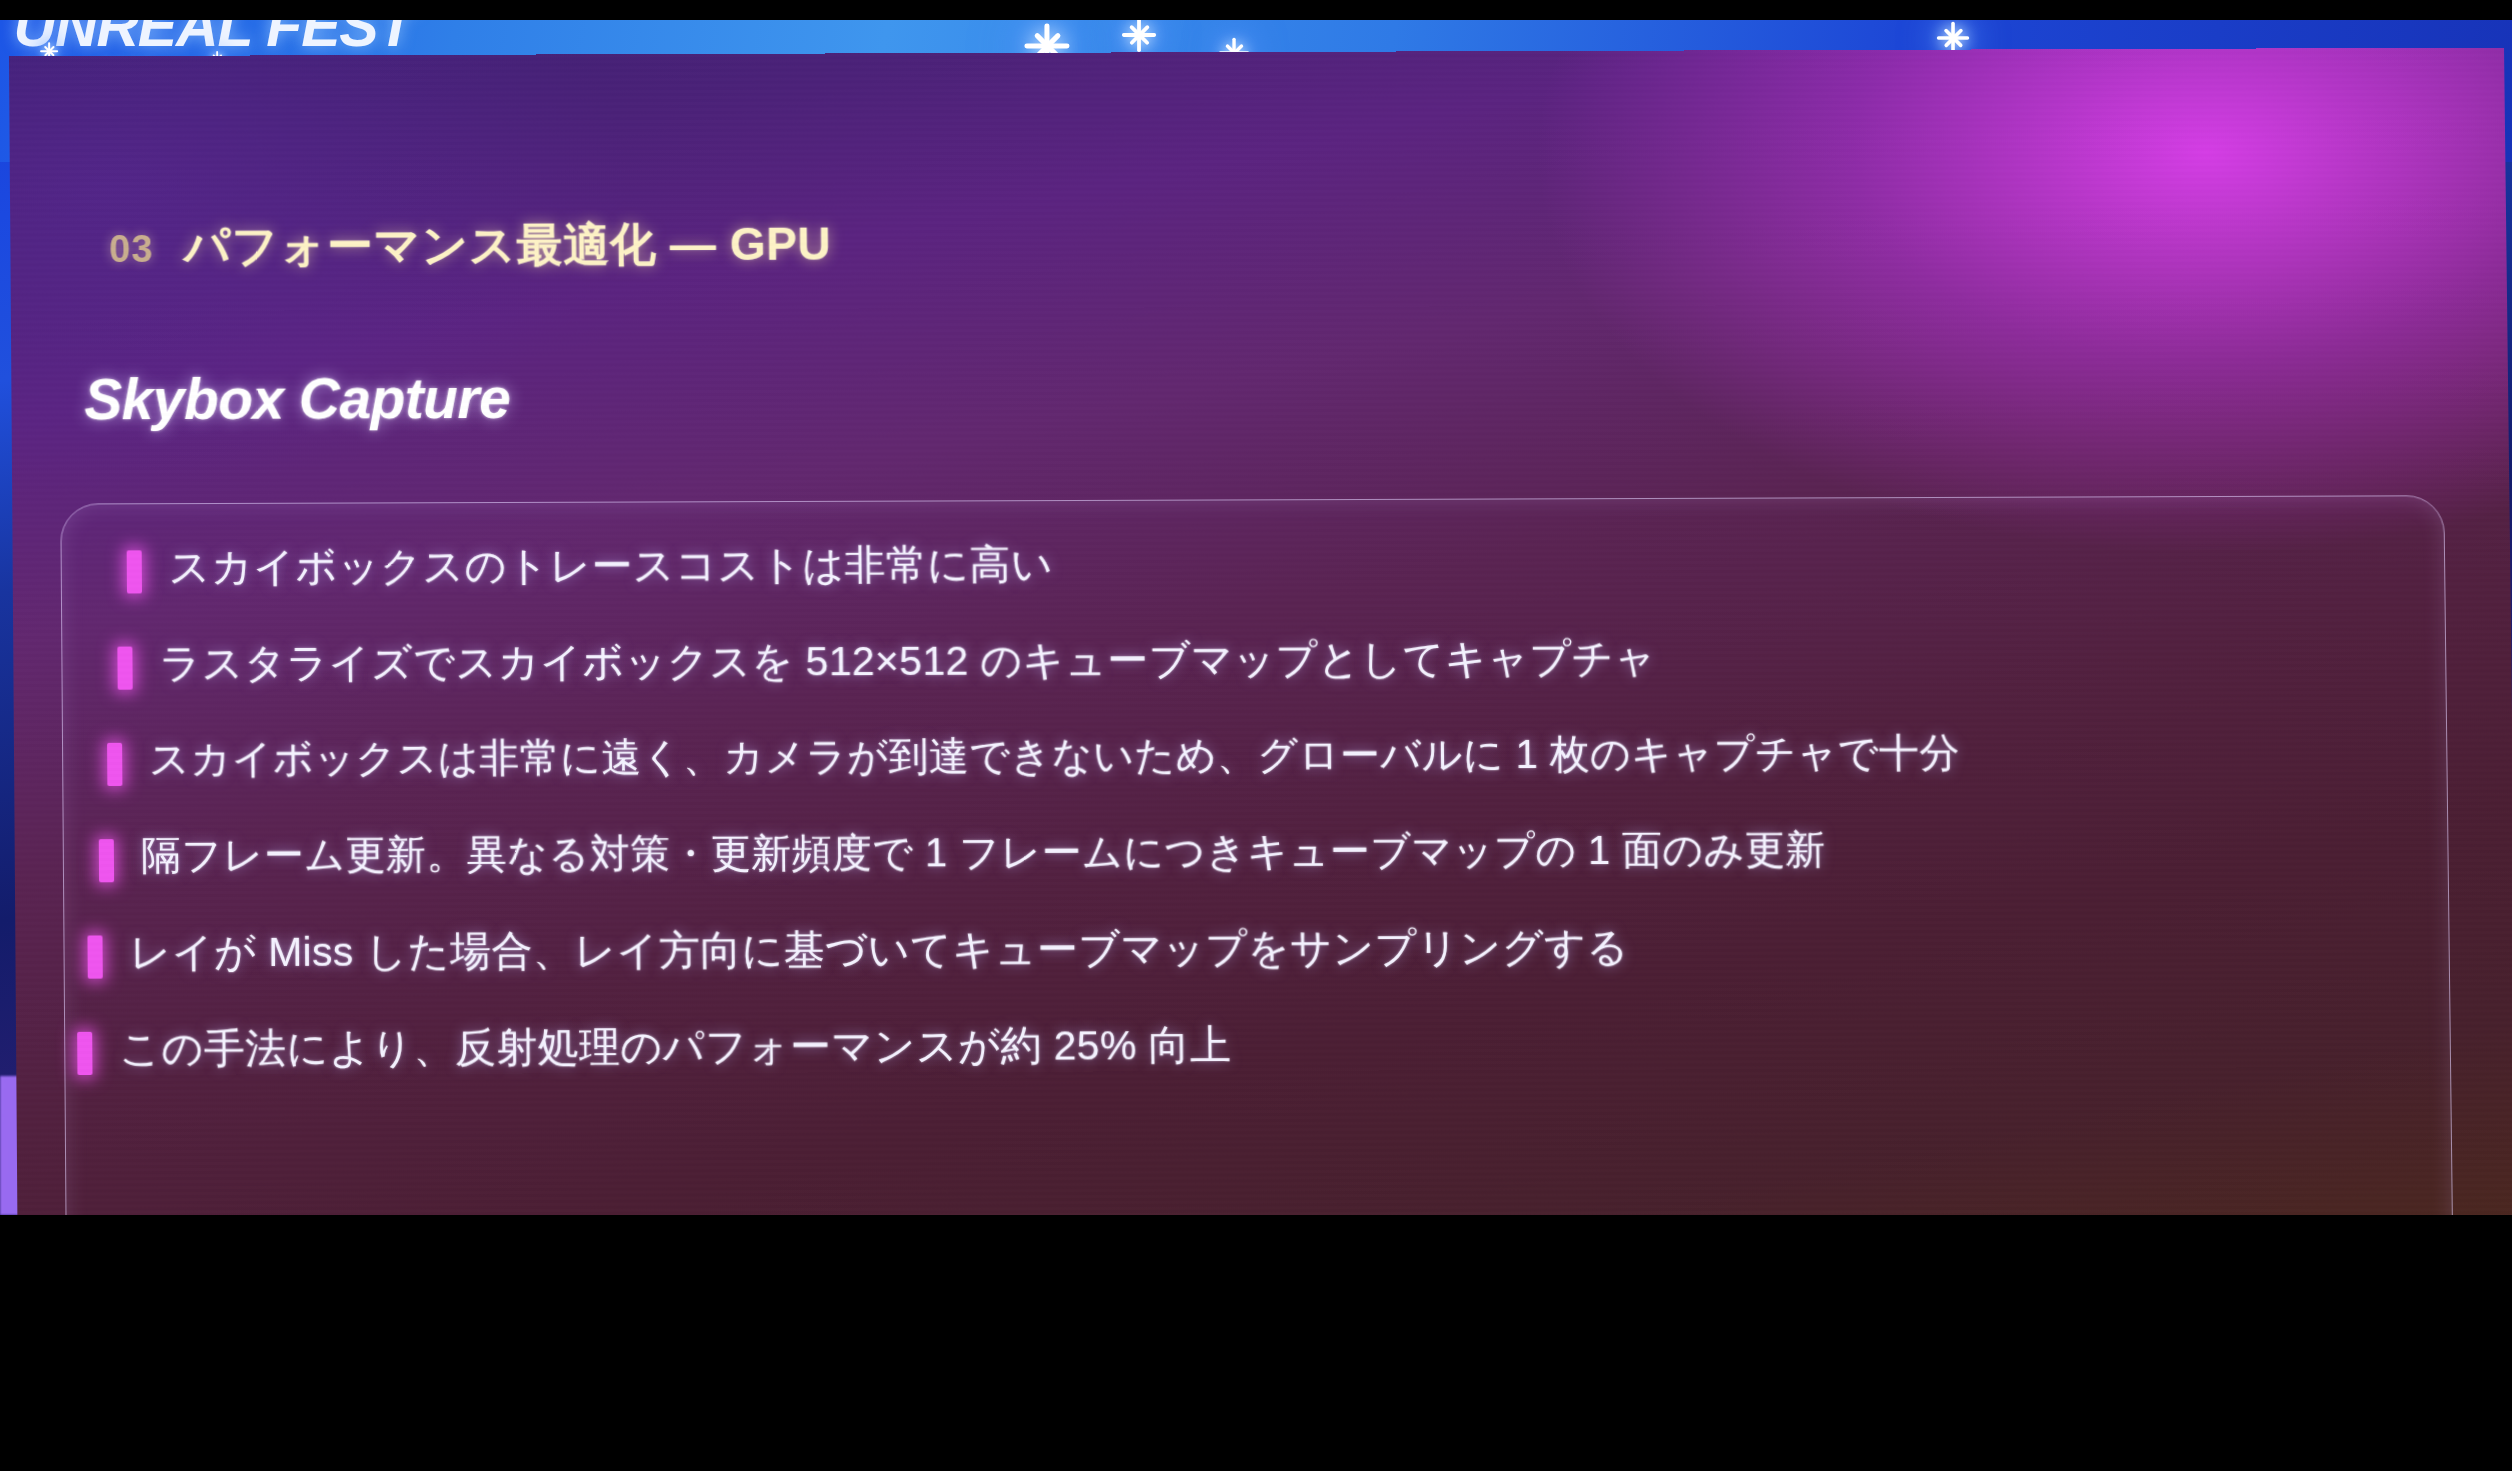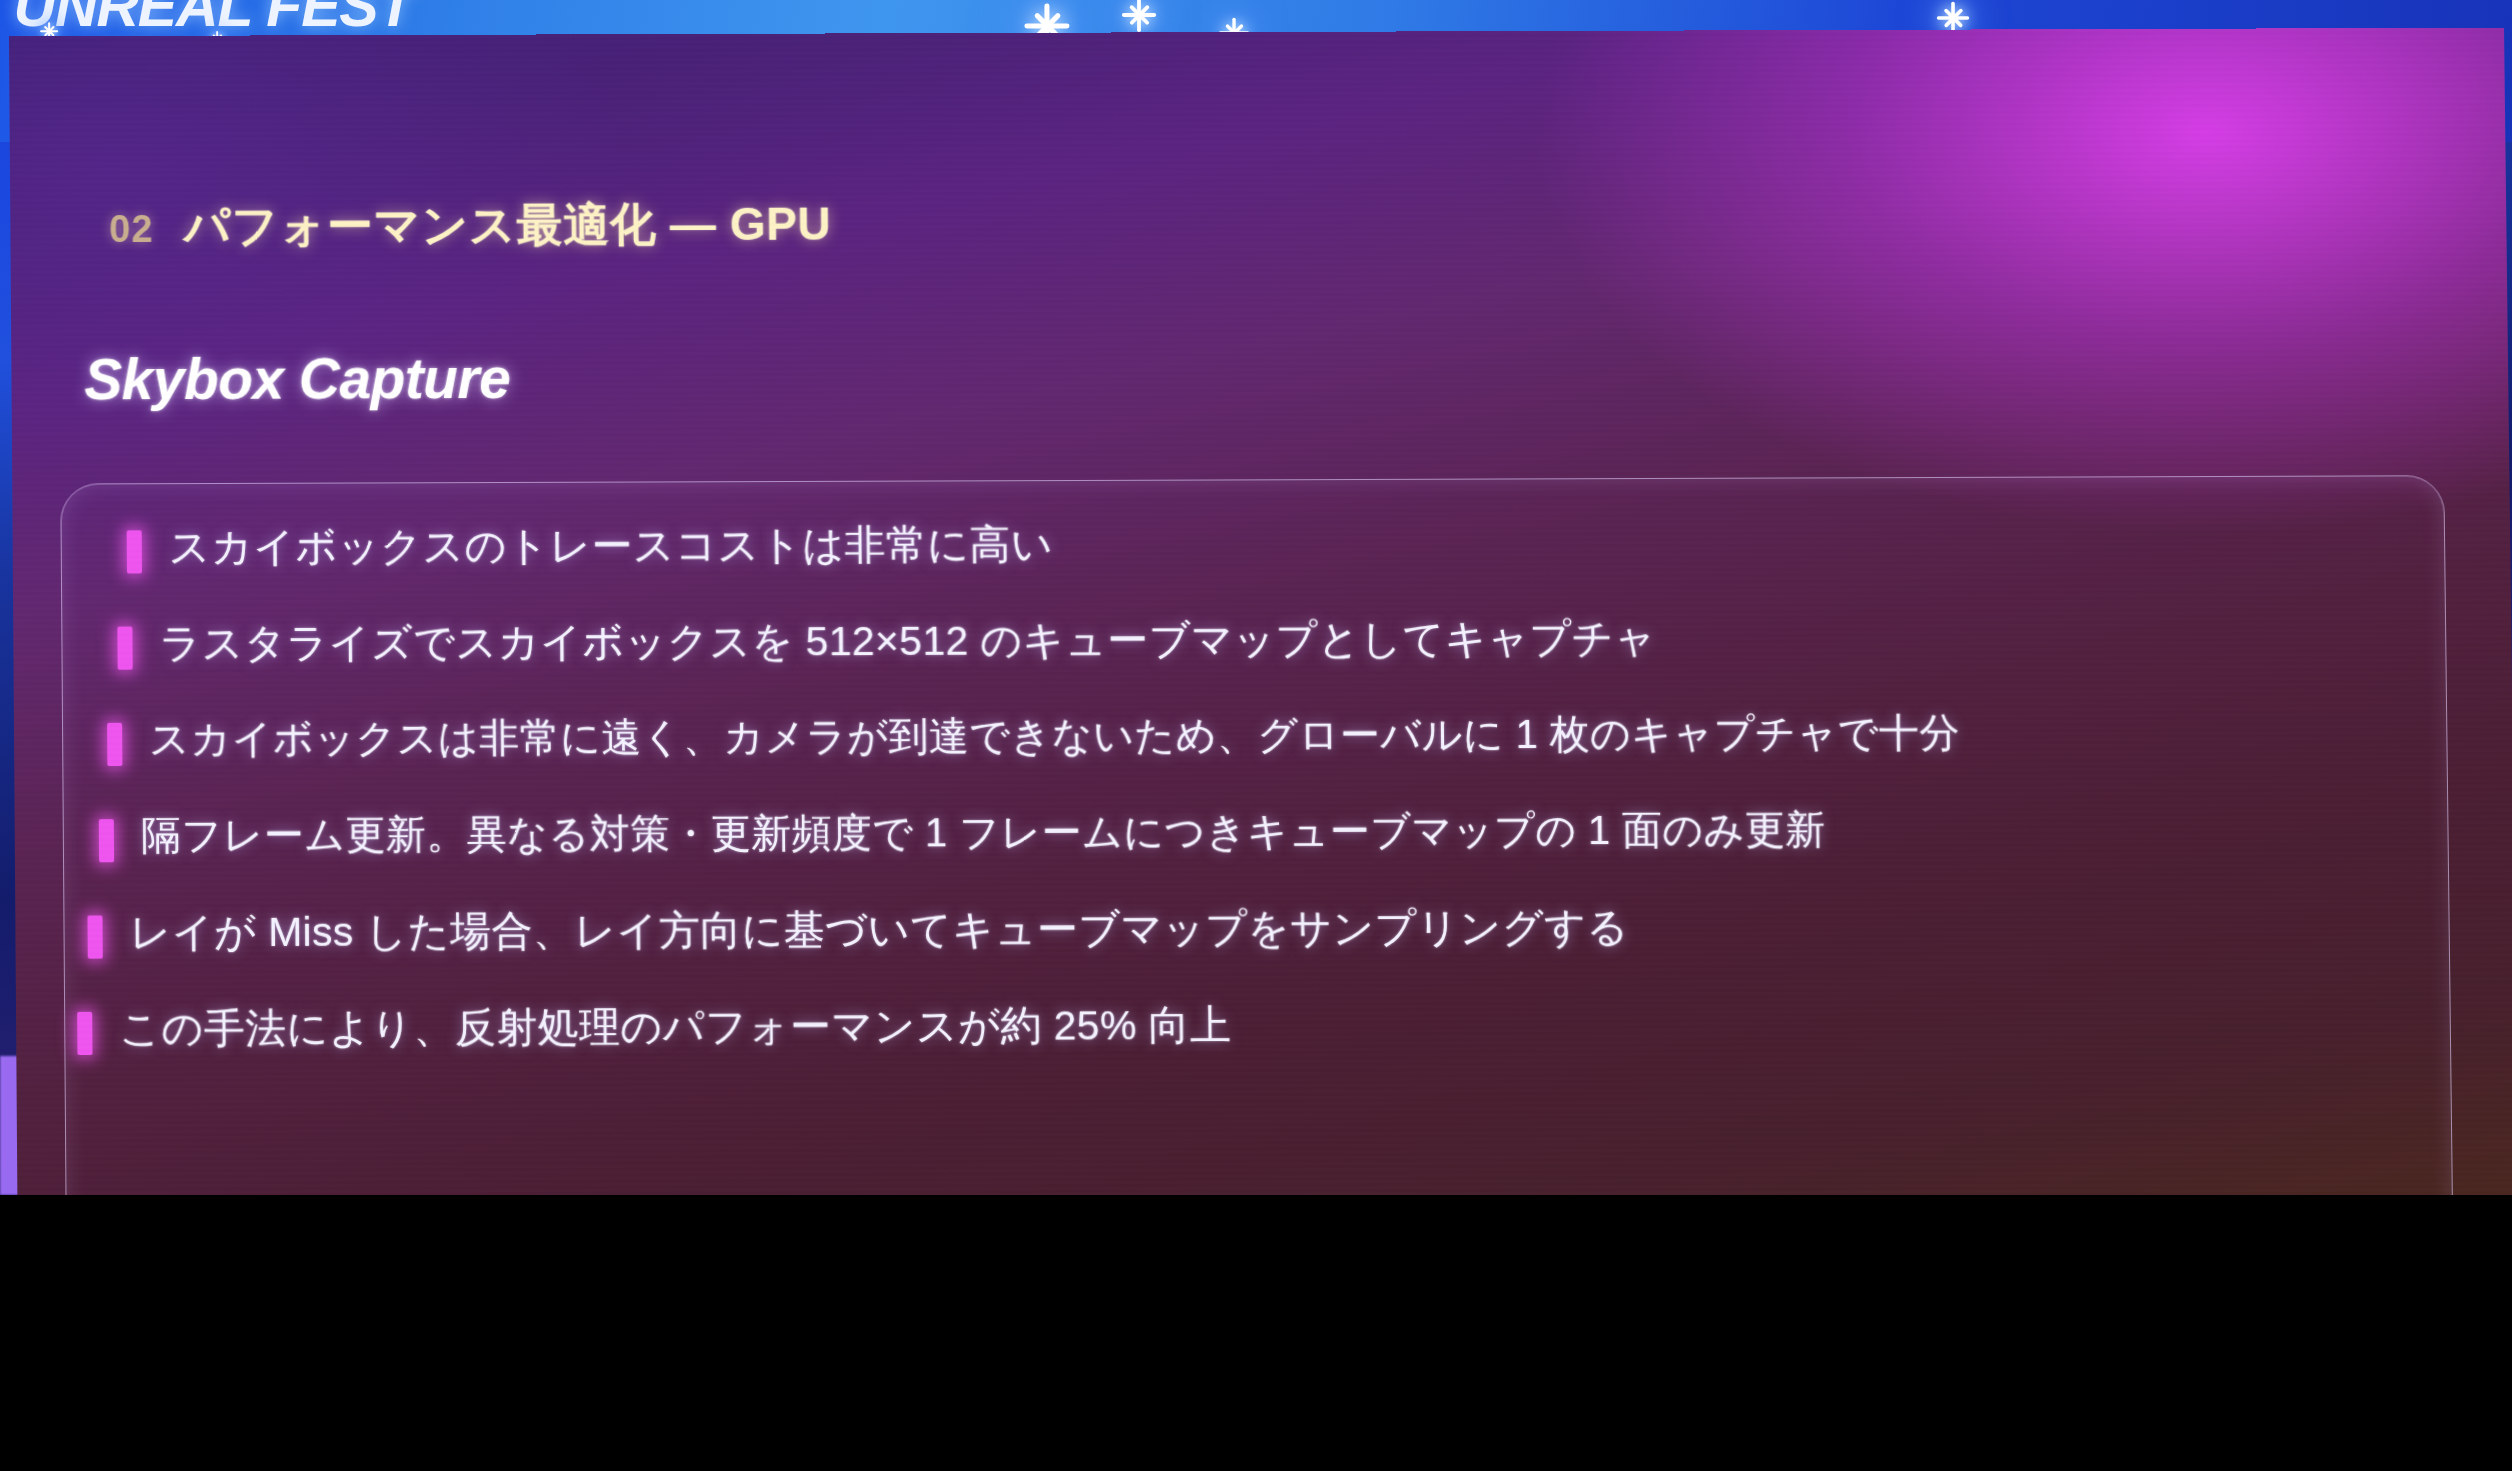--- a/index.html
+++ b/index.html
@@ -1,20 +1,20 @@
 <!DOCTYPE html>
 <html style="font-size:10px"><head>
 <meta charset="utf-8">
 <style>
   html,body{margin:0;padding:0;background:#000;}
   body{width:2512px;height:1471px;overflow:hidden;font-family:"Liberation Sans","DejaVu Sans",sans-serif;}
 
   
   #stage{position:relative;width:2512px;height:1195px;overflow:hidden;
-    background:linear-gradient(170deg,#1a3fd8 0%,#1b49e0 12%,#2050dd 22%,#18349f 35%,#131c6b 55%,#2b1f72 72%,#4a2a8e 88%,#6f3fb0 100%);}
+    background:linear-gradient(170deg,#1a3fd8 0%,#1b49e0 12%,#2050dd 22%,#18349f 35%,#131c6b 55%,#2b1f72 72%,#4a2a8e 88%,#6f3fb0 100%);margin-top:20px;}
 
   
   #wall-top{position:absolute;left:0;top:0;width:2512px;height:142px;
     background:linear-gradient(100deg,#1d56e6 0%,#2f7fe8 18%,#3f96ee 35%,#2f7ae6 55%,#1d47d6 75%,#1733b8 100%);}
   
   #wall-bottom{position:absolute;left:0;bottom:0;width:2512px;height:139px;
     background:linear-gradient(95deg,#9a6bf0 0%,#7b5df2 14%,#5e5bf5 32%,#4b57f3 52%,#3f58ee 72%,#3350e6 100%);
     filter:blur(1.2px);}
 
   
@@ -122,21 +122,21 @@
         <span class="ray r2"></span>
         <span class="ray r3"></span>
         <span class="ray r4"></span>
       </div>
     </div>
 
   <div id="slide-wrap">
     <div id="slide">
 
       <div id="header">
-        <div id="slide-number">02</div>
+        <div id="slide-number">03</div>
         <div id="header-title">パフォーマンス最適化 — GPU</div>
       </div>
 
       <div id="slide-title">Skybox Capture</div>
 
       <div id="card"></div>
 
       <div id="bullets">
           <div class="bullet" style="margin-left: 21px;">
             <div class="marker" style="background: rgb(239, 85, 239);"></div>

